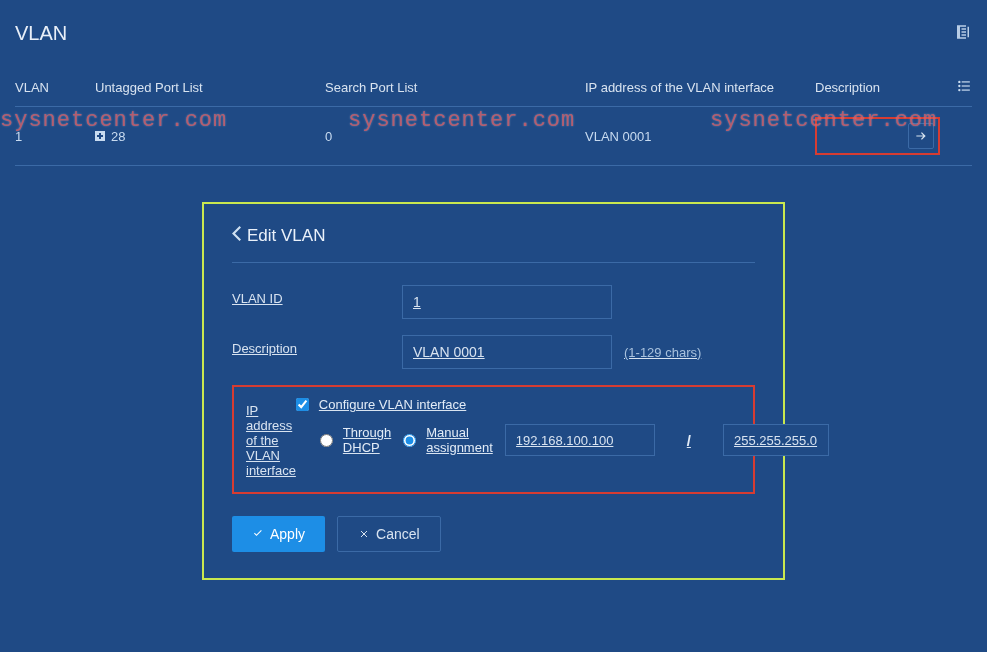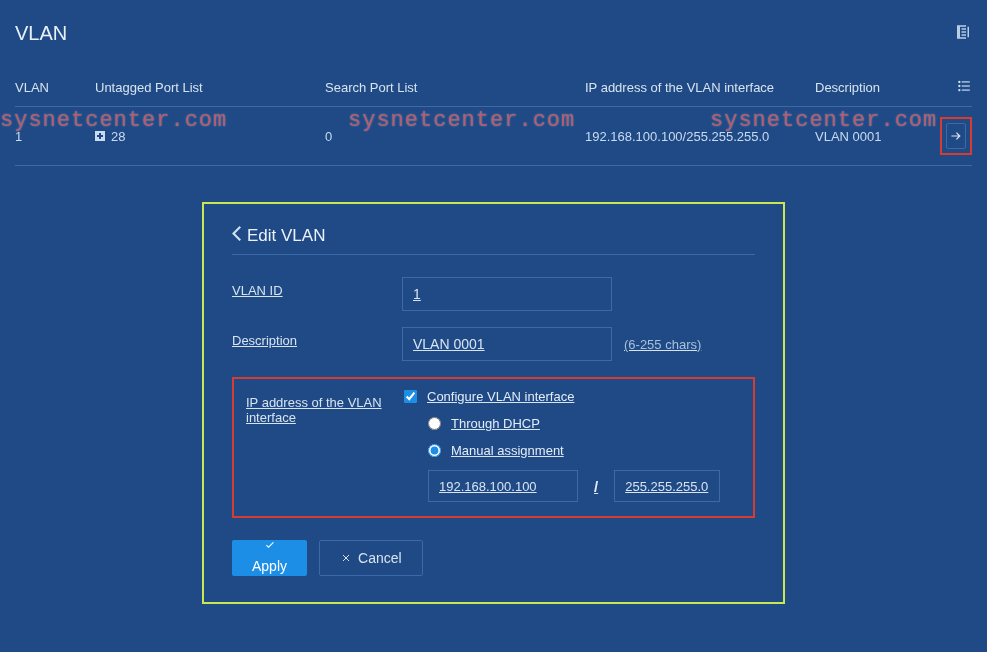--- a/index.html
+++ b/index.html
@@ -112,21 +112,21 @@
   .edit-panel {
     margin: 36px auto 0 auto;
     width: 583px;
     border: 2px solid #c9e84f;
     padding: 22px 28px 26px 28px;
   }
   .panel-title-row {
     display:flex; align-items:center; gap:6px;
     font-size: 17px; color:#eaf1fa;
     border-bottom: 1px solid #3b6aa6;
-    padding-bottom: 8px;
+    padding-bottom: 16px;
     margin-bottom: 22px;
   }
   .panel-title-row svg { width:9px; height:15px; fill:#cfe0f2; }
   .form-row {
     display:flex;
     margin-bottom: 16px;
     text-decoration: underline;
   }
   .form-label {
     width: 170px;
@@ -154,40 +154,40 @@
   .red-box {
     border: 2px solid #d63c32;
     padding: 10px 12px 14px 12px;
   }
   .red-box .form-label { width:158px; }
   .check-line, .radio-line {
     display:flex; align-items:center; gap:10px;
     font-size:13px; color:#e3ecf7;
   }
   .check-line input, .radio-line input { accent-color:#1d8ee6; }
-  .sub-indent { margin-left: 24px; display:flex; flex-direction:column; gap:12px; }
+  .sub-indent { margin-left: 24px; display:flex; flex-direction:row; gap:12px; }
   .sub-label { font-size:13px; color:#e3ecf7; }
-  .ip-row { display:flex; align-items:center; gap:16px; }
+  .ip-row { display:flex; align-items:center; gap:32px; }
   .ip-row .text-input { width:150px; height:32px; font-size:13px; }
   .ip-row .text-input.mask { width:106px; }
   .slash { color:#e3ecf7; font-size:15px; font-weight:bold; }
   .btn-row {
     margin-top: 22px;
     display:flex; gap: 12px;
   }
   .btn {
     height: 36px;
     padding: 0 20px;
     border-radius: 2px;
     font-size: 14px;
     display:flex; align-items:center; gap:6px;
     cursor:pointer;
   }
   .btn.apply {
-    background: #1d8ee6; color:#fff; border:none;flex-direction:column;
+    background: #1d8ee6; color:#fff; border:none;
   }
   .btn.cancel {
     background: transparent; color:#d8e3f0; border:1px solid #3b6aa6;text-align:center;
   }
   .btn svg { width:12px; height:12px; }
   .btn.apply svg { fill:#fff; }
   .btn.cancel svg { fill:#d8e3f0; }
 </style>
 </head>
 <body>
@@ -228,21 +228,20 @@
       <div>1</div>
       <div class="port-cell">
         <span><svg viewBox="0 0 10 10">
               <rect x="0" y="0" width="10" height="10"></rect>
               <rect x="2" y="4" width="6" height="2" fill="#1f4a85"></rect>
               <rect x="4" y="2" width="2" height="6" fill="#1f4a85"></rect>
             </svg></span>
         <span>28</span>
       </div>
       <div>0</div>
-      <div>192.168.100.100/255.255.255.0</div>
       <div>VLAN 0001</div>
       <div class="row-arrow-wrap">
         <div class="row-arrow">
           <svg viewBox="0 0 24 24">
               <path d="M4 11h12l-4-4 1.5-1.5L20 12l-6.5 6.5L12 17l4-4H4v-2z"></path>
             </svg>
         </div>
       </div>
     </div>
   </div>
@@ -260,21 +259,21 @@
       <div class="form-ctrl">
         <input class="text-input vlanid" value="1" style="">
       </div>
     </div>
 
     <div class="form-row">
       <div class="form-label">Description</div>
       <div class="form-ctrl">
         <div class="input-line">
           <input class="text-input" value="VLAN 0001" style="">
-          <span class="hint">(6-255 chars)</span>
+          <span class="hint">(1-129 chars)</span>
         </div>
       </div>
     </div>
 
     <div class="red-box">
       <div class="form-row" style="margin-bottom:0;">
         <div class="form-label">IP address of the VLAN interface</div>
         <div class="form-ctrl">
           <label class="check-line">
             <input type="checkbox" checked="" style="">

